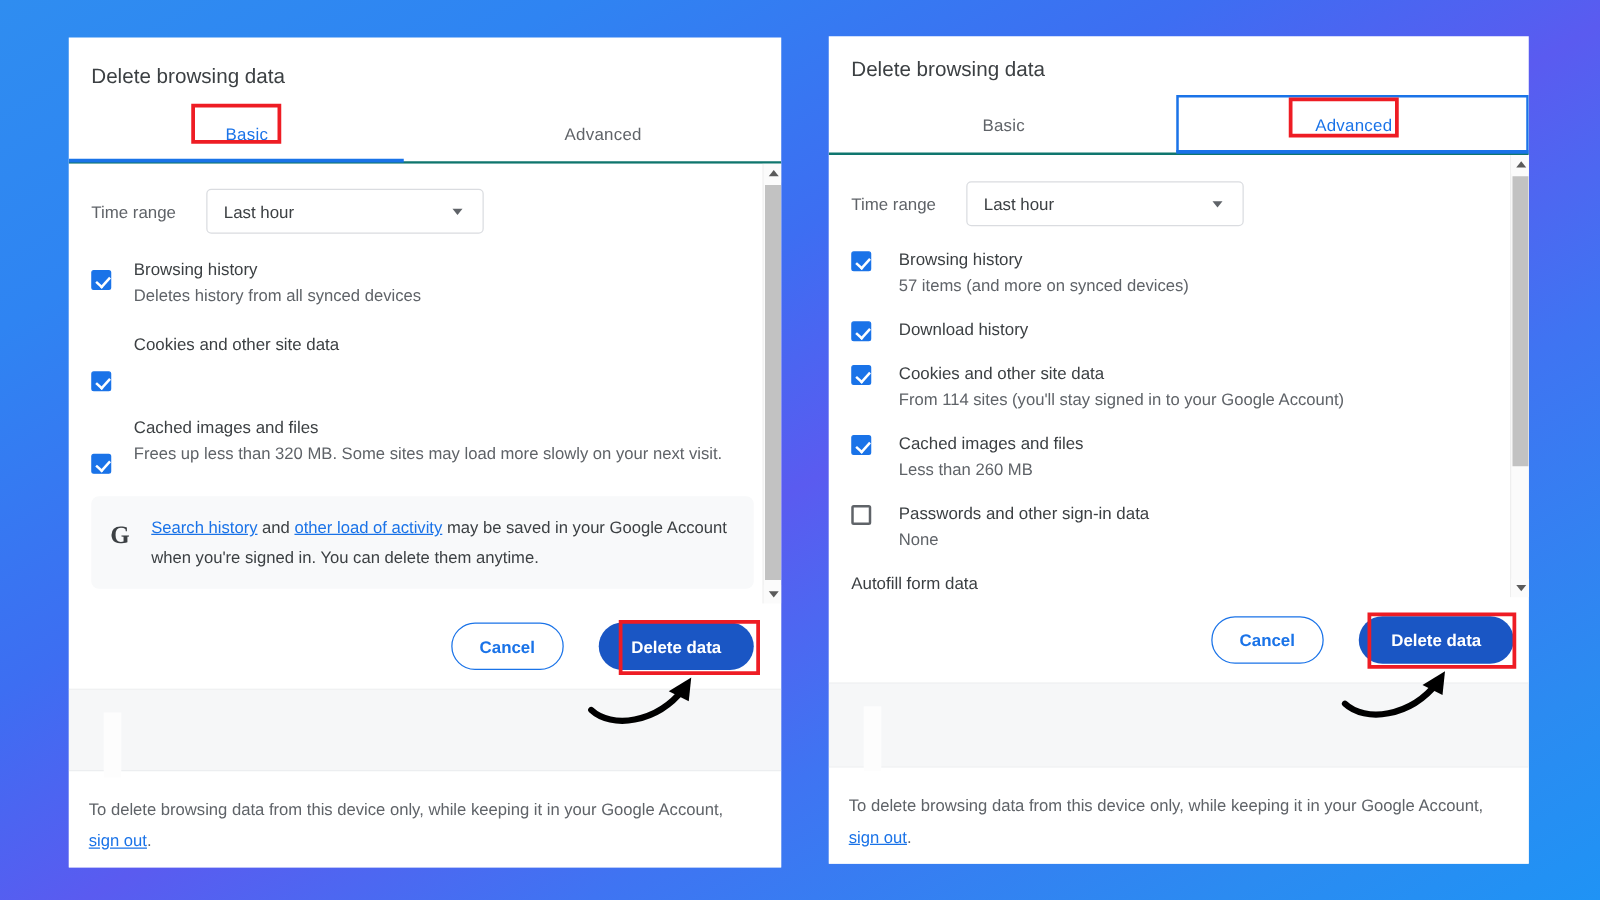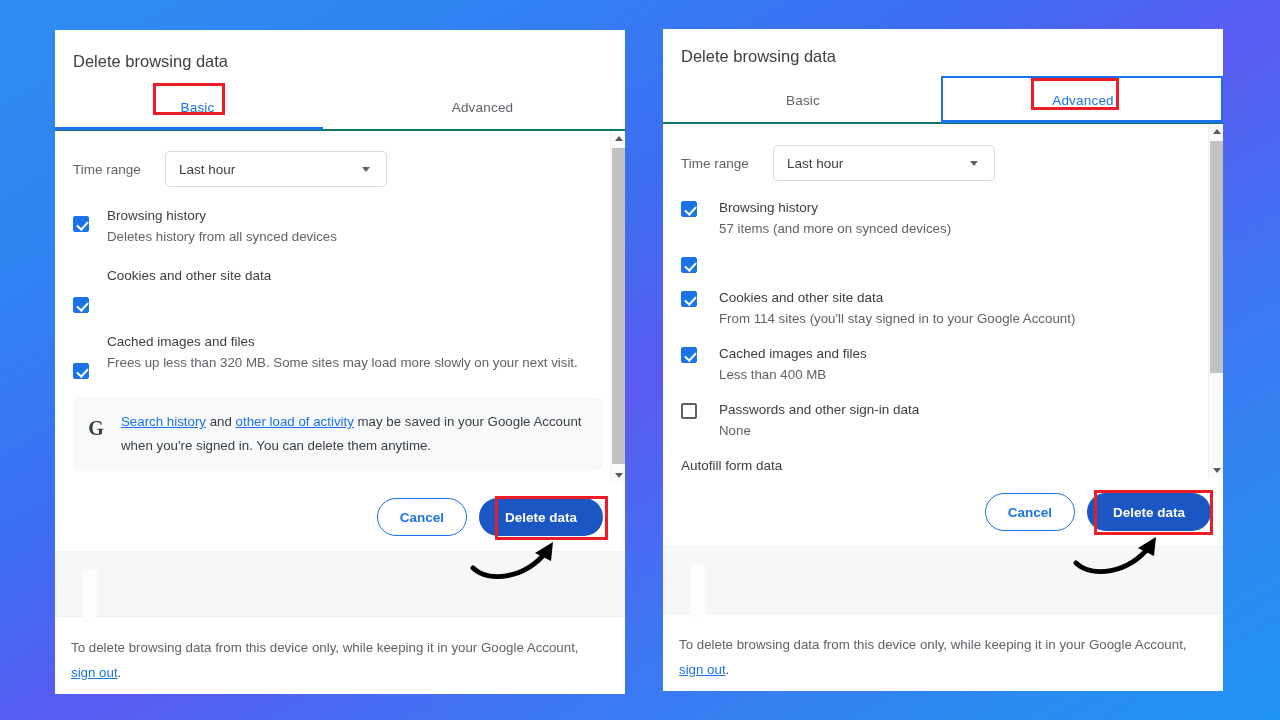--- a/index.html
+++ b/index.html
@@ -228,20 +228,21 @@
 
   
   .actions {
     height: 68px;
     background: #fff;
     display: flex;
     align-items: center;
     justify-content: flex-end;
     padding-right: 22px;
     position: relative;
+    gap: 16px;
   }
   #dialog-advanced .actions { padding-right: 12px; }
   .btn {
     height: 38px;
     border-radius: 19px;
     font-size: 13.5px;
     font-weight: bold;
     display: flex;
     align-items: center;
     justify-content: center;
@@ -415,36 +416,37 @@
           <div class="cb checked"></div>
           <div class="cb-texts">
             <div class="cb-title">Browsing history</div>
             <div class="cb-sub">57 items (and more on synced devices)</div>
           </div>
         </div>
 
         <div class="cb-row">
           <div class="cb checked"></div>
           <div class="cb-texts">
+            <div class="cb-title">Download history</div>
           </div>
         </div>
 
         <div class="cb-row">
           <div class="cb checked"></div>
           <div class="cb-texts">
             <div class="cb-title">Cookies and other site data</div>
             <div class="cb-sub">From 114 sites (you'll stay signed in to your Google Account)</div>
           </div>
         </div>
 
         <div class="cb-row">
           <div class="cb checked"></div>
           <div class="cb-texts">
             <div class="cb-title">Cached images and files</div>
-            <div class="cb-sub">Less than 400 MB</div>
+            <div class="cb-sub">Less than 260 MB</div>
           </div>
         </div>
 
         <div class="cb-row">
           <div class="cb unchecked"></div>
           <div class="cb-texts">
             <div class="cb-title">Passwords and other sign-in data</div>
             <div class="cb-sub">None</div>
           </div>
         </div>

